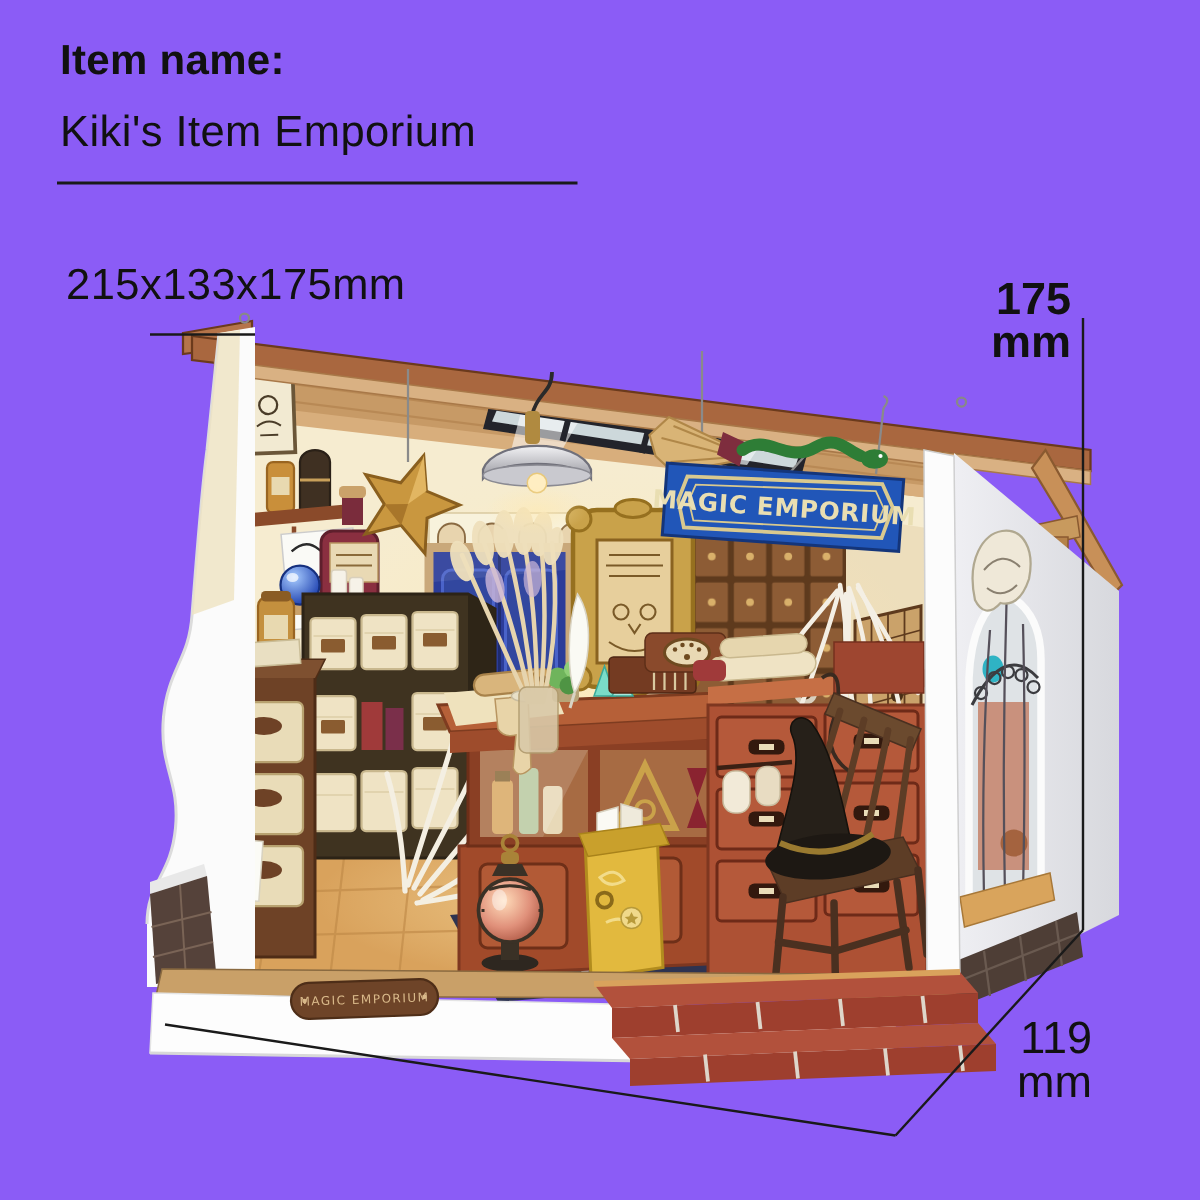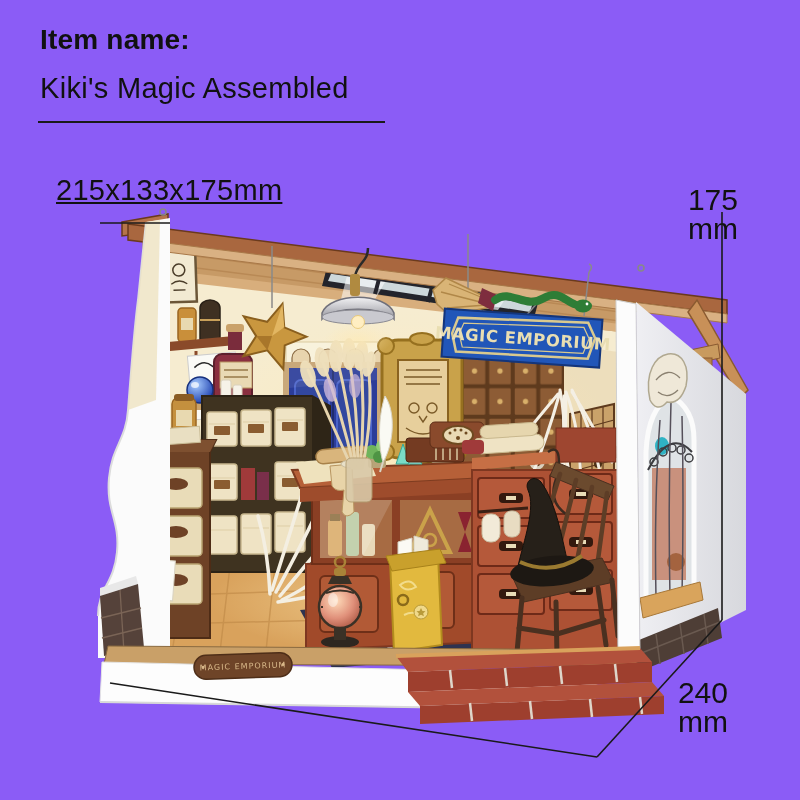--- a/index.html
+++ b/index.html
@@ -12,30 +12,30 @@
   .dim{font-size:30px;line-height:29px;color:#111;}
   .dim-right{text-align:right;}
   svg text{font-family:"DejaVu Sans","Liberation Sans",sans-serif;}
 </style>
 </head>
 <body>
 
 <div id="canvas">
 
   <div class="abs hlabel" style="left:40px;top:24px;">Item name:</div>
-  <div class="abs hvalue" style="left:40px;top:72px;">Kiki's Magic Assembled</div>
+  <div class="abs hvalue" style="left:40px;top:72px;">Kiki's Item Emporium</div>
   <div class="abs rule" style="left:38px;top:121px;width:347px;"></div>
-  <div class="abs hvalue" style="left:56px;top:174px;text-decoration:underline;">215x133x175mm</div>
-
-  <div class="abs dim dim-right" style="left:672px;top:185px;width:66px;">
+  <div class="abs hvalue" style="left:44px;top:174px;">215x133x175mm</div>
+
+  <div class="abs dim dim-right" style="left:648px;top:185px;width:66px;font-weight:bold;">
     <div>175</div>
       <div>mm</div>
   </div>
   <div class="abs dim dim-right" style="left:662px;top:678px;width:66px;">
-    <div>240</div>
+    <div>119</div>
       <div>mm</div>
   </div>
 
   <svg class="abs" style="left:0;top:0;" width="800" height="800" viewBox="0 0 800 800">
     <defs>
       <radialGradient id="glow" cx="50%" cy="50%" r="50%">
         <stop offset="0%" stop-color="#ffe9b0" stop-opacity="0.55"></stop>
         <stop offset="100%" stop-color="#ffe9b0" stop-opacity="0"></stop>
       </radialGradient>
       <radialGradient id="glb" cx="40%" cy="35%" r="70%">

